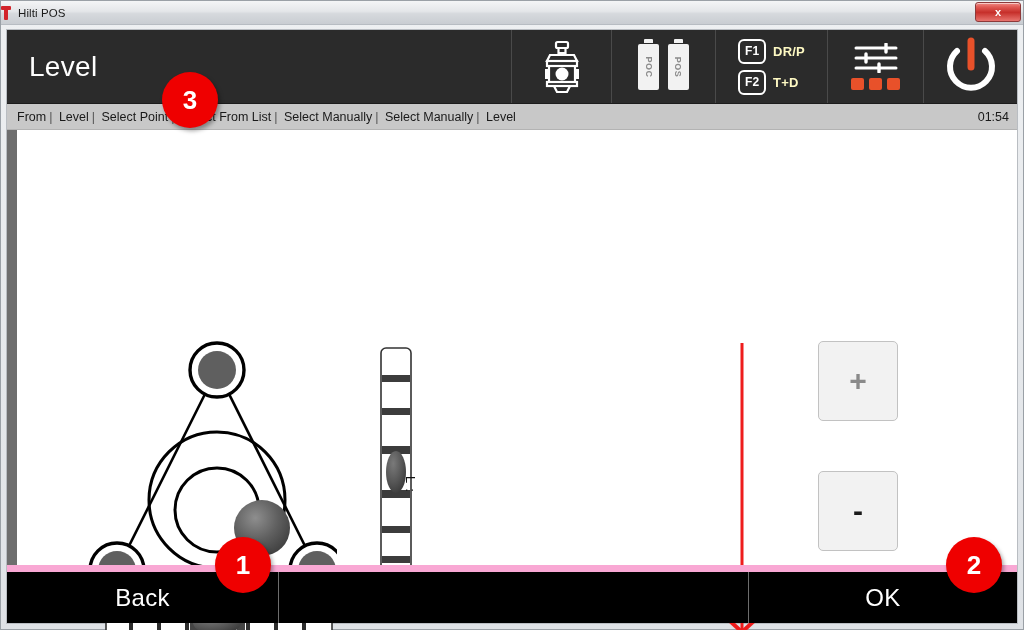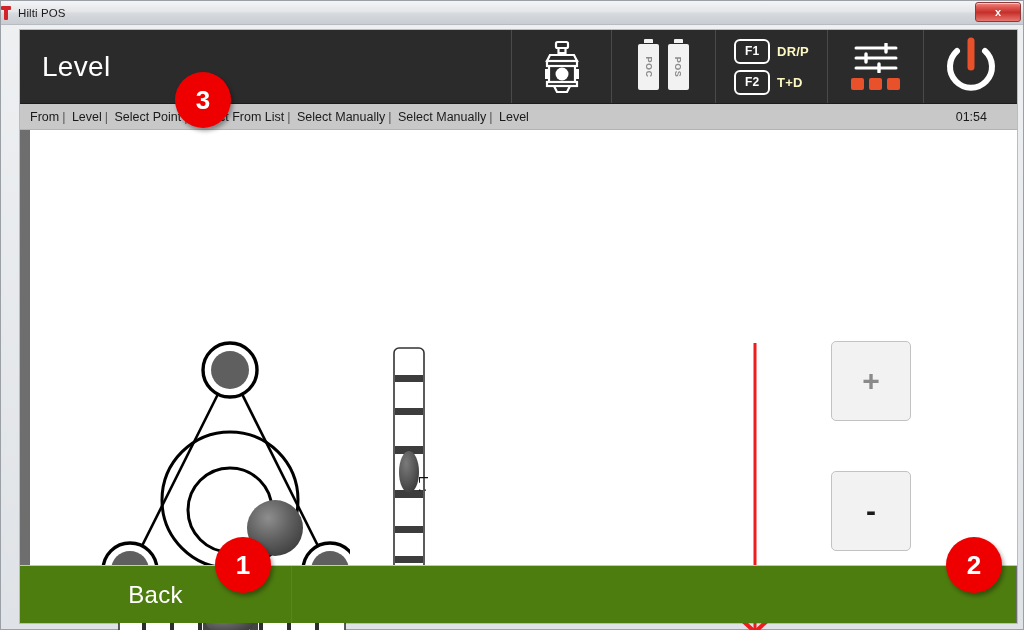--- a/index.html
+++ b/index.html
@@ -47,21 +47,21 @@
     background: linear-gradient(180deg,#f08b85 0%,#e05b55 22%,#c62f2a 52%,#e8746e 100%);
     color: #fff; font-size: 11px; font-weight: bold;
     display: flex; align-items: center; justify-content: center;
     box-shadow: inset 0 1px 0 rgba(255,255,255,.55);
     cursor: pointer;
   }
 
   
   #device {
     flex: 1 1 auto;
-    margin: 4px 5px 5px 18px;
+    margin: 4px 5px 5px 5px;
     background: #fff;
     border: 1px solid #b9bdc2;
     display: flex; flex-direction: column;
     position: relative;
     box-shadow: inset 0 0 0 1px #ffffff;
   }
 
   
   #device-header {
     flex: 0 0 74px; height: 74px;
@@ -100,21 +100,21 @@
   .battery .blabel {
     transform: rotate(90deg);
     font-size: 9px; color: #8b8b8b; font-weight: bold; letter-spacing: .5px;
     white-space: nowrap;
   }
 
   
   #cell-fkeys .fk-rows { display: flex; flex-direction: column; gap: 6px; }
   .fk-row { display: flex; align-items: center; gap: 7px; }
   .fk-key {
-    width: 36px; height: 25px; border: 2px solid #ffffff; border-radius: 6px;
+    width: 28px; height: 25px; border: 2px solid #ffffff; border-radius: 6px;
     color: #ffffff; font-size: 12px; font-weight: bold;
     display: flex; align-items: center; justify-content: center;
   }
   .fk-text { color: #fef9c3; font-size: 13px; font-weight: bold; letter-spacing: .2px; }
 
   
   .settings-wrap { display: flex; flex-direction: column; align-items: center; gap: 5px; }
   .sl-lines { width: 46px; }
   .sq-row { display: flex; gap: 5px; }
   .sq { width: 13px; height: 12px; background: #e8512a; border-radius: 2px; }
@@ -124,21 +124,21 @@
     flex: 0 0 26px; height: 26px;
     background: #c8c8c8;
     display: flex; align-items: center;
     padding: 0 10px;
     border-bottom: 1px solid #b3b3b3;
     position: relative;
   }
   #breadcrumb { font-size: 12.5px; color: #1a1a1a; white-space: nowrap; }
   #breadcrumb .crumb { cursor: pointer; }
   #breadcrumb .sep { color: #555; padding: 0 3px; }
-  #clock { position: absolute; right: 30px; font-size: 12.5px; color: #1a1a1a; }
+  #clock { position: absolute; right: 8px; font-size: 12.5px; color: #1a1a1a; }
 
   
   #canvas-area {
     flex: 1 1 auto; background: #ffffff; position: relative;
     border-left: 10px solid #6e6e6e;
   }
   #canvas-inner { position: absolute; inset: 0; }
 
   .svg-abs { position: absolute; }
 
@@ -160,23 +160,23 @@
     display: flex; align-items: center; justify-content: center;
     color: #8a8a8a;
     cursor: pointer;
   }
   #btn-plus { left: 801px; top: 211px; font-size: 30px; font-weight: bold; }
   #btn-minus { left: 801px; top: 341px; font-size: 30px; font-weight: bold; color: #1a1a1a; }
 
   
   #action-bar {
     flex: 0 0 58px; height: 58px;
-    background: #4d7c0f;
+    background: #000000;
     display: flex; align-items: stretch;
-    border-top: 1px solid #f9a8d4;
+    border-top: 7px solid #f9a8d4;
     position: relative;
   }
   .act-seg { display: flex; align-items: center; }
   #act-back { flex: 0 0 272px; justify-content: center; border-right: 1px solid #6d6d6d; }
   #act-mid  { flex: 1 1 auto; border-right: 1px solid #6d6d6d; }
   #act-ok   { flex: 0 0 268px; justify-content: center; }
   .act-label { color: #ffffff; font-size: 24px; font-weight: 400; letter-spacing: .3px; cursor: pointer; }
 
   
   .badge {
@@ -386,20 +386,23 @@
         <div class="pm-button" id="btn-minus">-</div>
 
       </div>
     </div>
 
     <div id="action-bar">
       <div class="act-seg" id="act-back">
         <span class="act-label">Back</span>
       </div>
       <div class="act-seg" id="act-mid"></div>
+      <div class="act-seg" id="act-ok">
+        <span class="act-label">OK</span>
+      </div>
     </div>
 
   </div>
 
   <div class="badge" id="badge-1">1</div>
   <div class="badge" id="badge-2">2</div>
 
 </div>
 
 </body></html>

